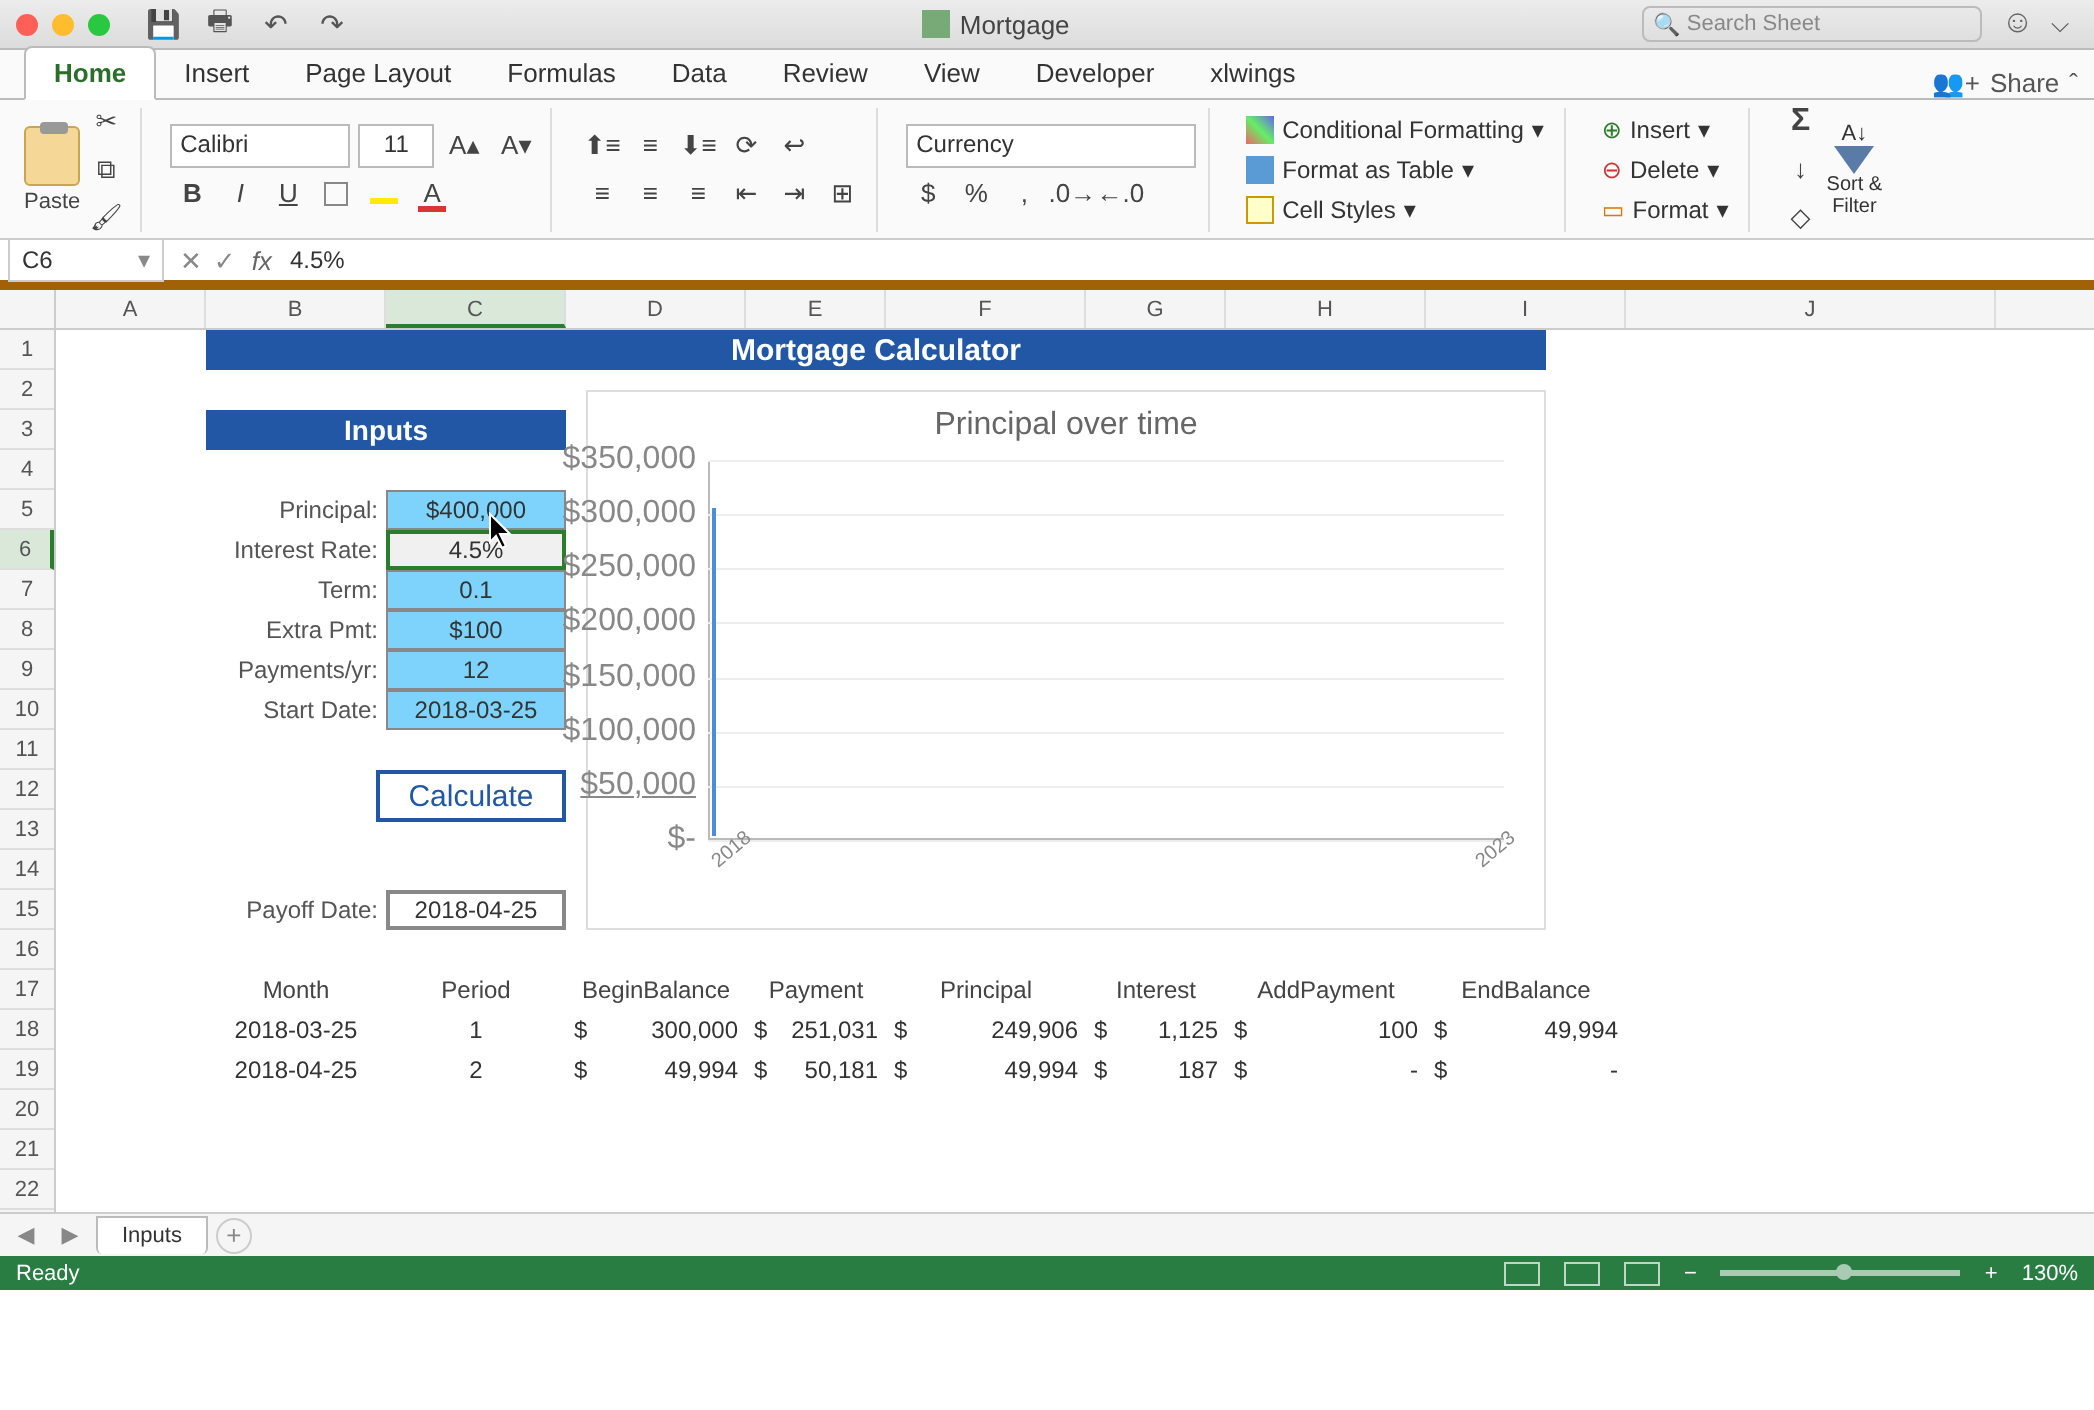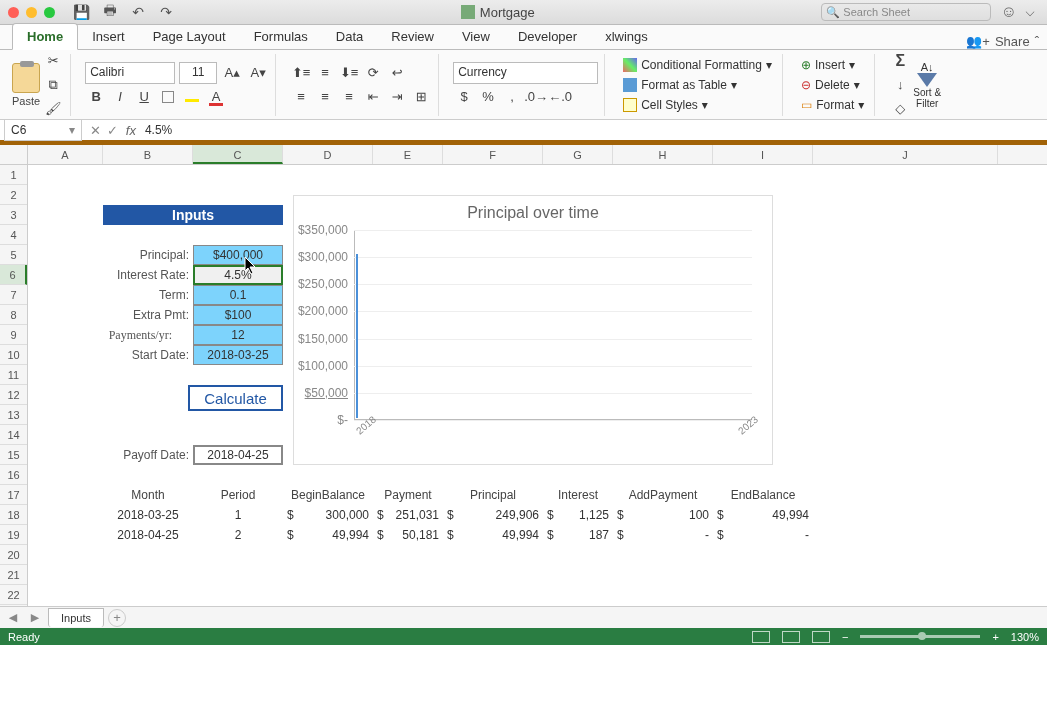--- a/index.html
+++ b/index.html
@@ -67,21 +67,21 @@
 .inp{background:#7dd3fc;border:1px solid #888;justify-content:center;}
 .selcell{border:2px solid #2a7d2a;background:#f0f0f0;justify-content:center;}
 .calcbtn{border:2px solid #2257a5;color:#2257a5;font-weight:normal;justify-content:center;font-size:15px;background:#fff;}
 .outp{border:2px solid #888;justify-content:center;background:#fff;}
 .thdr{justify-content:center;color:#444;}
 .chartbox{position:absolute;border:1px solid #ddd;background:#fff;}
 .charttitle{text-align:center;color:#666;font-size:16px;padding:8px 0 4px;}
 .chartarea{position:relative;margin:4px 20px 30px 60px;height:190px;}
 .plotarea{position:absolute;left:0;right:0;top:0;bottom:0;border-left:1px solid #bbb;border-bottom:1px solid #bbb;}
 .gridline{position:absolute;left:0;right:0;border-top:1px solid #eee;}
-.ylab{position:absolute;right:100%;padding-right:6px;font-size:12px;color:#888;transform:translateY(-50%);}
+.ylab{position:absolute;right:100%;padding-right:6px;font-size:16px;color:#888;transform:translateY(-50%);}
 .xlab{position:absolute;top:100%;font-size:10px;color:#888;transform:rotate(-40deg);transform-origin:left top;margin-top:8px;}
 .chartline{position:absolute;width:2px;background:#4a90d9;left:2px;top:24px;bottom:2px;}
 .tabbar{position:absolute;bottom:17px;left:0;right:0;height:22px;background:#f5f5f5;border-top:1px solid #ccc;display:flex;align-items:center;padding-left:4px;gap:4px;}
 .navbtn{width:18px;height:18px;display:flex;align-items:center;justify-content:center;color:#888;font-size:11px;}
 .sheettab{padding:3px 12px;background:#fff;border:1px solid #bbb;border-bottom:none;font-size:11px;border-radius:0 0 3px 3px;}
 .addtab{width:18px;height:18px;display:flex;align-items:center;justify-content:center;color:#888;border:1px solid #ccc;border-radius:50%;font-size:13px;}
 .status{position:absolute;bottom:0;left:0;right:0;height:17px;background:#2a7d42;color:#fff;font-size:11px;display:flex;align-items:center;padding:0 8px;}
 .status .right{margin-left:auto;display:flex;align-items:center;gap:12px;}
 .viewbtn{width:18px;height:12px;border:1px solid #fff;opacity:0.7;}
 .zslider{width:120px;height:3px;background:#fff;opacity:0.6;position:relative;}
@@ -276,28 +276,29 @@
         <div class="rh">21</div>
         <div class="rh">22</div>
         <div class="rh">23</div>
       </div>
     <div class="cells" id="cells">
 
       <svg class="cursor" style="left:216px; top:91px;" viewBox="0 0 14 20">
           <path d="M1 1 L1 15 L4 12 L7 18 L9 17 L6 11 L11 11 Z" fill="#000" stroke="#fff" stroke-width="1"></path>
         </svg>
 
+      <div class="cell hdrblue" style="left:75px;top:0;width:670px;height:20px;">Mortgage Calculator</div>
 
       <div class="cell hdrblue2" style="left:75px;top:40px;width:180px;height:20px;">Inputs</div>
 
       <div class="cell lbl" style="left:75px;top:80px;width:90px;height:20px;">Principal:</div>
       <div class="cell lbl" style="left:75px;top:100px;width:90px;height:20px;">Interest Rate:</div>
       <div class="cell lbl" style="left:75px;top:120px;width:90px;height:20px;">Term:</div>
       <div class="cell lbl" style="left:75px;top:140px;width:90px;height:20px;">Extra Pmt:</div>
-      <div class="cell lbl" style="left:58px;top:160px;width:90px;height:20px;font-family:Liberation Serif, serif;">Payments/yr:</div>
+      <div class="cell lbl" style="left:75px;top:160px;width:90px;height:20px;">Payments/yr:</div>
       <div class="cell lbl" style="left:75px;top:180px;width:90px;height:20px;">Start Date:</div>
       <div class="cell lbl" style="left:75px;top:280px;width:90px;height:20px;">Payoff Date:</div>
 
       <div class="cell inp" style="left:165px;top:80px;width:90px;height:20px;">$400,000</div>
       <div class="cell selcell" style="left:165px;top:100px;width:90px;height:20px;">4.5%</div>
       <div class="cell inp" style="left:165px;top:120px;width:90px;height:20px;">0.1</div>
       <div class="cell inp" style="left:165px;top:140px;width:90px;height:20px;">$100</div>
       <div class="cell inp" style="left:165px;top:160px;width:90px;height:20px;">12</div>
       <div class="cell inp" style="left:165px;top:180px;width:90px;height:20px;">2018-03-25</div>
       <div class="cell calcbtn" style="left:160px;top:220px;width:95px;height:26px;">Calculate</div>

